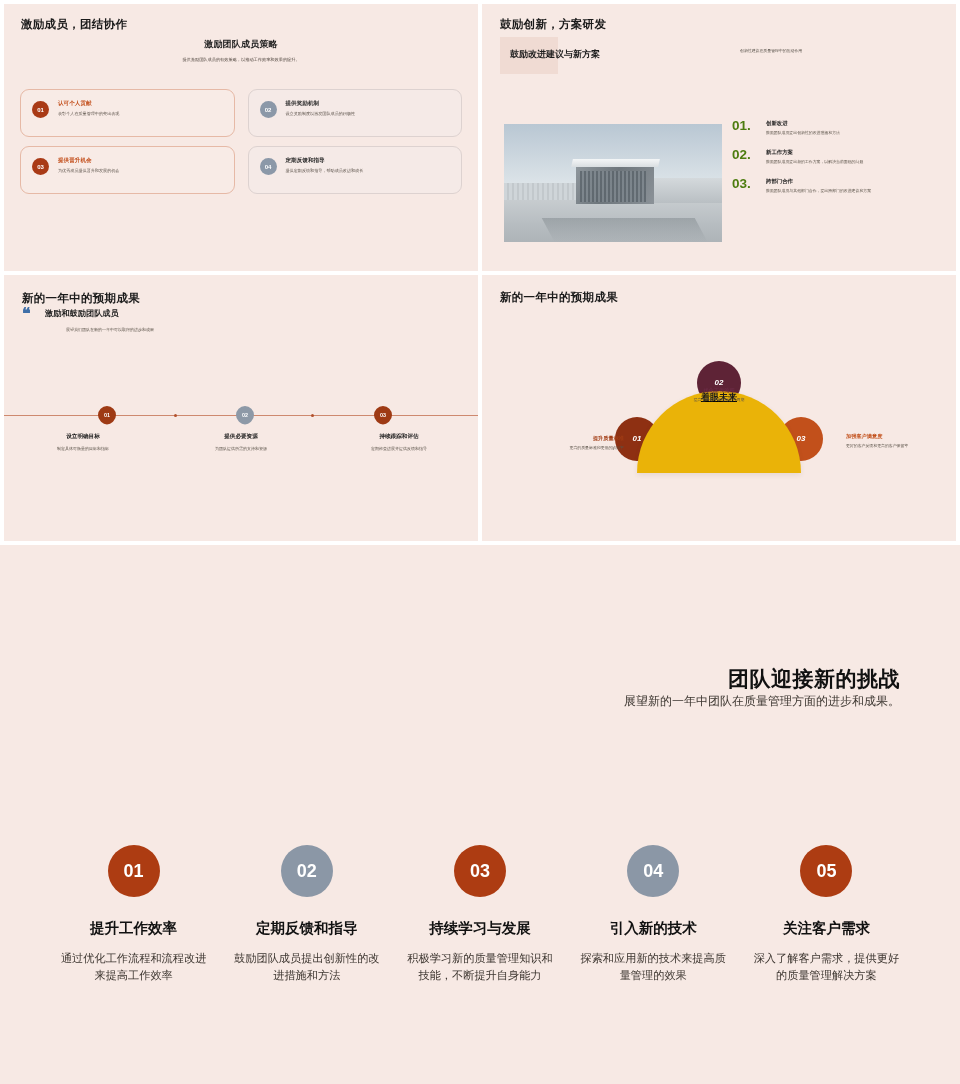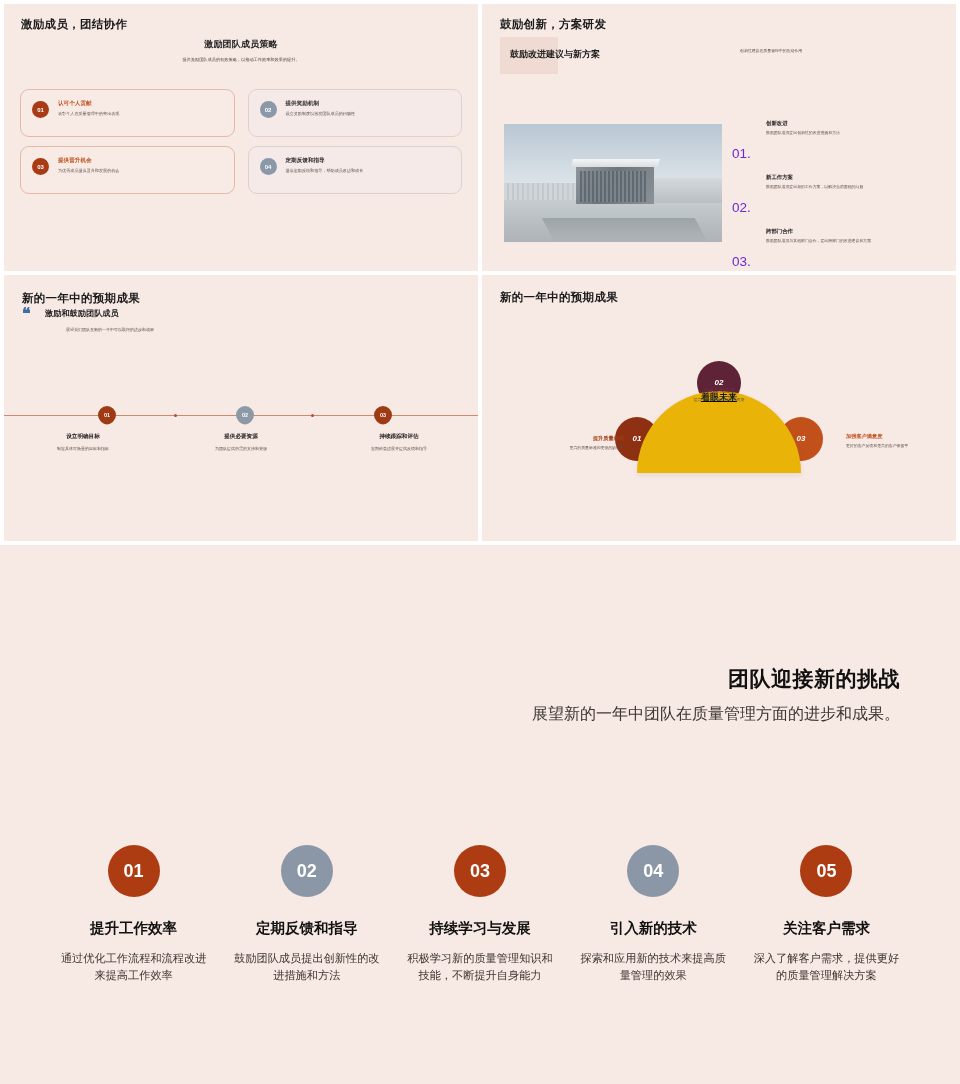--- a/index.html
+++ b/index.html
@@ -76,21 +76,21 @@
      background:linear-gradient(120deg,#8f979d 0%, #6e767c 45%, #8b9298 100%); }
   .ph-roof { position:absolute; left:31%; bottom:63%; width:40%; height:7%;
      background:linear-gradient(180deg,#f4f6f7,#d9dee1); transform:skewX(-12deg); }
   .ph-glass { position:absolute; left:35%; bottom:34%; width:30%; height:26%;
      background:repeating-linear-gradient(90deg,#5c656c 0 2px,#7d868d 2px 4px); opacity:.85;}
   .ph-shadow { position:absolute; left:20%; bottom:0; width:70%; height:20%;
      background:linear-gradient(180deg,rgba(120,128,133,.45),rgba(120,128,133,0)); transform:skewX(28deg); }
 
   .s2-list { position:absolute; left:250px; top:116px; right:14px; }
   .s2-item { display:flex; gap:8px; margin-bottom:13px; align-items:flex-start; }
-  .s2-num { font-size:13.5px; font-weight:400; color:#6d28d9; line-height:.95; flex:0 0 auto; width:26px;margin-top:28px; }
+  .s2-num { font-size:13.5px; font-weight:700; color:#4d7c0f; line-height:.95; flex:0 0 auto; width:26px; }
   .s2-item h4 { font-size:5.4px; font-weight:700; color:#1f1f1f; margin-bottom:3px; }
   .s2-item p { font-size:3.9px; color:#5a5248; line-height:1.55; max-width:120px; }
 
   
   #slide3 { padding: 14px 16px; }
   #slide3 .s-title { position:absolute; left:18px; top:16px; }
   .quote-mark { position:absolute; left:18px; top:33px; font-size:16px; color:#3f6fa8; font-weight:700; line-height:.7; font-family:"Liberation Serif", serif;}
   .s3-sub { position:absolute; left:41px; top:33px; font-size:8.2px; font-weight:700; color:#1d1d1d; }
   .s3-note { position:absolute; left:62px; top:52px; font-size:4px; color:#5a5248; }
   .s3-timeline { position:absolute; left:0; right:0; top:140px; height:2px; }
@@ -137,21 +137,21 @@
   .lab.l3 h4 { color:#c2501b; }
 
   
   .bottom {
     position:absolute; left:0; top:545px; width:960px; height:539px;
     background:#f7e9e4; padding: 42px 60px;
   }
   .b-title { font-size:27px; font-weight:700; color:#111; letter-spacing:1px; }
   .b-head { text-align:right; margin-top:78px; }
   .b-head h2 { font-size:21px; font-weight:700; color:#111; letter-spacing:.5px; }
-  .b-head p { font-size:16px; color:#3c3630; margin-top:11px; }
+  .b-head p { font-size:12px; color:#3c3630; }
   .b-cards {
     position:absolute; left:56px; right:56px; top:300px;
     display:grid; grid-template-columns: repeat(5, 1fr); gap:18px;
   }
   .b-card { text-align:center; }
   .b-circle {
     width:52px; height:52px; border-radius:50%; margin:0 auto 22px auto;
     display:flex; align-items:center; justify-content:center;
     font-size:18px; font-weight:700; color:#fff;
   }

